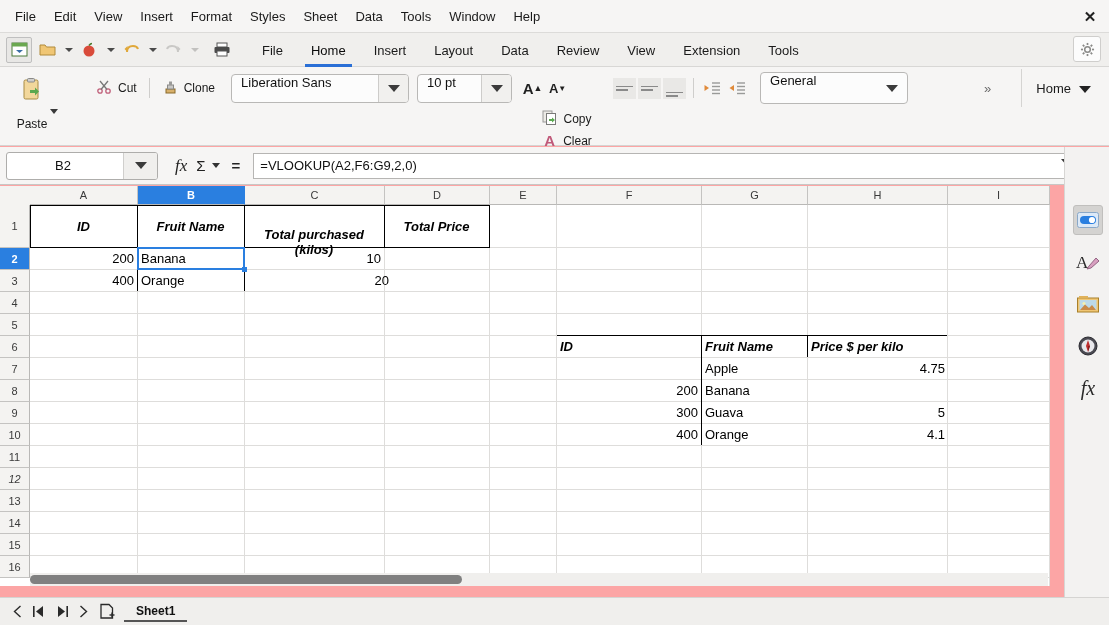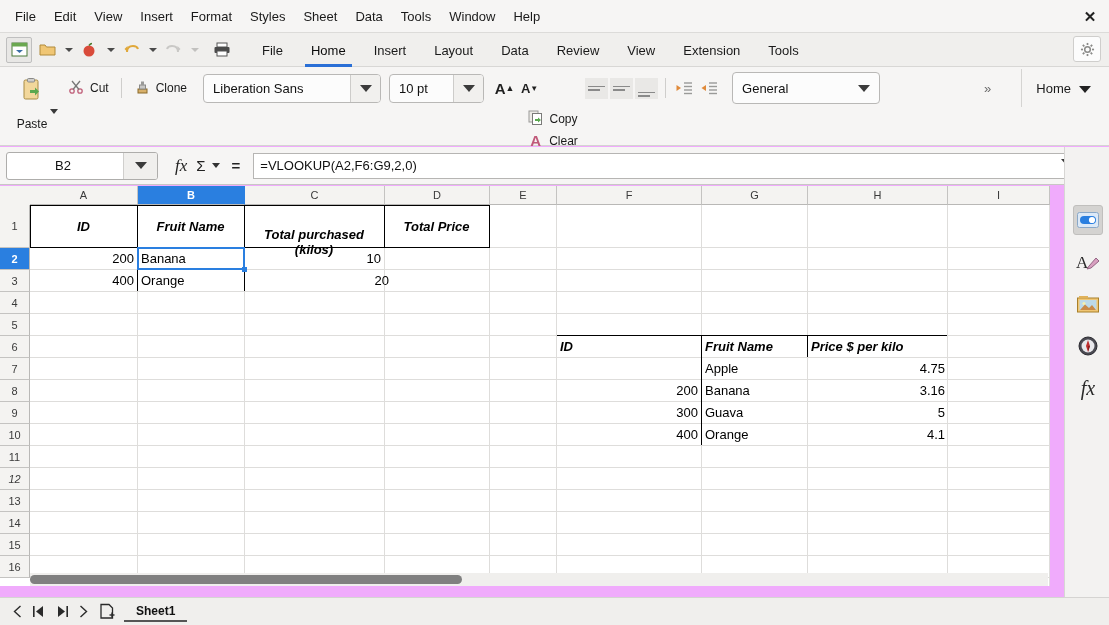--- a/index.html
+++ b/index.html
@@ -4,21 +4,21 @@
 <style>
   * { box-sizing: border-box; }
   html, body {
     margin: 0; padding: 0;
     width: 1109px; height: 625px;
     overflow: hidden;
     font-family: "Liberation Sans", sans-serif;
     background: #ffffff;
     -webkit-font-smoothing: antialiased;
   }
-  #app { position: relative; width: 1109px; height: 625px; background:#f0abfc; }
+  #app { position: relative; width: 1109px; height: 625px; background:#fca5a5; }
 
   
   .menubar {
     position:absolute; left:0; top:0; width:1109px; height:33px;
     background:#f6f5f4; border-bottom:1px solid #dcdbd9;
     display:flex; align-items:center; padding-left:6px;
   }
   .menu-item {
     font-size:13px; color:#1a1a1a; padding:4px 9px; cursor:default;
     white-space:nowrap;
@@ -56,21 +56,21 @@
     position:absolute; right:8px; top:3px; width:28px; height:26px;
     background:#fcfcfc; border:1px solid #cfcecc; border-radius:3px;
     display:flex; align-items:center; justify-content:center; cursor:default;
   }
 
   
   .toolbar {
     position:absolute; left:0; top:67px; width:1109px; height:79px;
     background:#f6f5f4; border-bottom:1px solid #d5d4d2;
   }
-  .tb-row { position:absolute; left:0; width:1105px; height:38px; display:flex; align-items:center; }
+  .tb-row { position:absolute; left:0; width:1105px; height:38px; display:flex; align-items:center;padding-left:28px; }
   .tb-r1 { top:2px; }
   .tb-r2 { top:40px;flex-direction:column; }
 
   .paste-block {
     position:absolute; left:4px; top:4px; width:56px; height:72px;
     display:flex; flex-direction:column; align-items:center; justify-content:flex-start;
     cursor:default;
   }
   .paste-ico { font-size:23px; line-height:1; margin-top:6px; }
   .paste-lbl { font-size:12px; color:#1a1a1a; margin-top:10px; }
@@ -86,21 +86,21 @@
   .cmd .gi { font-size:14px; line-height:1; display:inline-block; width:17px; text-align:center; }
 
   .ibtn {
     width:25px; height:25px; display:flex; align-items:center; justify-content:center;
     font-size:14px; color:#1f1f1f; cursor:default; border-radius:2px; position:relative;
   }
   .ibtn.dis { color:#b9b8b6; }
 
   .combo {
     height:29px; background:#fcfcfc; border:1px solid #b9b8b6; border-radius:4px;
-    display:flex; align-items:center; position:relative; cursor:default;
+    display:flex; position:relative; cursor:default;
   }
   .combo .txt { font-size:13px; color:#111; padding-left:9px; flex:1; overflow:hidden; white-space:nowrap; }
   .combo .drop {
     width:30px; height:100%; border-left:1px solid #cdccca; background:#f1f0ee;
     display:flex; align-items:center; justify-content:center; border-radius:0 3px 3px 0;
   }
   .caret-dn { width:0;height:0;border-left:6px solid transparent;border-right:6px solid transparent;border-top:7px solid #3b3b3b; }
 
   
   .alg { width:23px;height:21px; display:flex;flex-direction:column; justify-content:center; gap:2px; padding:2px 3px; }
@@ -716,21 +716,20 @@
 
       <div class="cell b" style="left:528px; top:131px; width:142px; height:21px;">ID</div>
       <div class="cell b" style="left:673px; top:131px; width:104px; height:21px;">Fruit Name</div>
       <div class="cell b" style="left:779px; top:131px; width:138px; height:21px;">Price $ per kilo</div>
 
       <div class="cell" style="left:673px; top:153px; width:104px; height:21px;">Apple</div>
       <div class="cell r" style="left:779px; top:153px; width:138px; height:21px;">4.75</div>
 
       <div class="cell r" style="left:528px; top:175px; width:142px; height:21px;">200</div>
       <div class="cell" style="left:673px; top:175px; width:104px; height:21px;">Banana</div>
-      <div class="cell r" style="left:779px; top:175px; width:138px; height:21px;">3.16</div>
 
       <div class="cell r" style="left:528px; top:197px; width:142px; height:21px;">300</div>
       <div class="cell" style="left:673px; top:197px; width:104px; height:21px;">Guava</div>
       <div class="cell r" style="left:779px; top:197px; width:138px; height:21px;">5</div>
 
       <div class="cell r" style="left:528px; top:219px; width:142px; height:21px;">400</div>
       <div class="cell" style="left:673px; top:219px; width:104px; height:21px;">Orange</div>
       <div class="cell r" style="left:779px; top:219px; width:138px; height:21px;">4.1</div>
 
       <div class="selbox" style="left:107px; top:42px; width:108px; height:23px;"></div>

